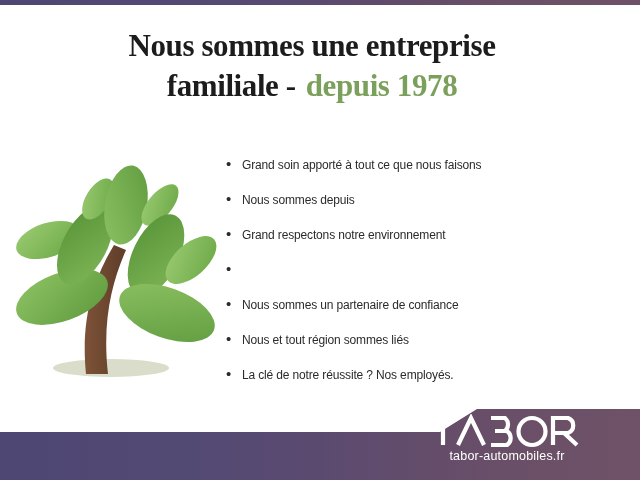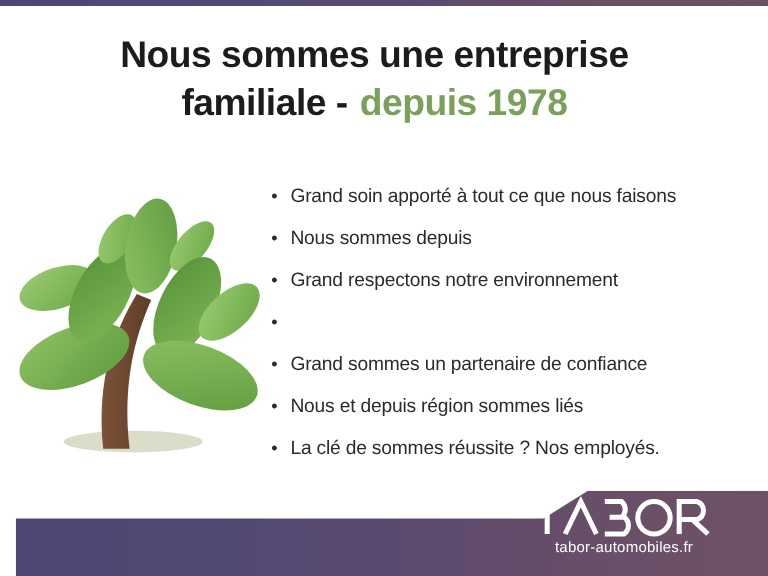--- a/index.html
+++ b/index.html
@@ -34,20 +34,21 @@
   .headline {
     position: absolute;
     left: 0; top: 26px;
     width: 624px;
     text-align: center;
     font-size: 31px;
     font-weight: bold;
     line-height: 40px;
     letter-spacing: -0.4px;
     color: #1c1c1c;
+    font-family: Liberation Serif, serif;
   }
   .headline .line { display: block; white-space: nowrap; }
   .headline .hl-green { color: #7ba05b; text-align: right; }
   .headline .gap { display: inline-block; width: 10px; }
 
   
   .tree {
     position: absolute;
     left: 8px;
     top: 150px;
@@ -71,34 +72,33 @@
   }
   .bullet-dot {
     width: 16px;
     flex: 0 0 16px;
     color: #2b2b2b;
     font-size: 15px;
     line-height: 35px;
   }
   .bullet-text {
     color: #2b2b2b;
-    font-size: 16px;
+    font-size: 12px;
     line-height: 35px;
     white-space: nowrap;
     letter-spacing: -0.15px;
   }
 
   
   .footer {
     position: absolute;
     left: 0;
     bottom: 0;
     width: 616px;
     height: 80px;
-    margin-left: 13px;
   }
   .footer-shape {
     position: absolute;
     left: 0; top: 0;
     width: 640px; height: 80px;
     background: linear-gradient(to right, #4e4673 0%, #534a74 30%, #5b4a70 50%, #684e68 75%, #6f5267 100%);
     -webkit-clip-path: polygon(0 32px, 440px 32px, 477px 9px, 640px 9px, 640px 80px, 0 80px);
     clip-path: polygon(0 32px, 440px 32px, 477px 9px, 640px 9px, 640px 80px, 0 80px);
   }
   .logo {
@@ -187,29 +187,29 @@
     </div>
     <div class="bullet-row">
       <span class="bullet-dot">•</span>
       <span class="bullet-text">Grand respectons notre environnement</span>
     </div>
     <div class="bullet-row">
       <span class="bullet-dot">•</span>
     </div>
     <div class="bullet-row">
       <span class="bullet-dot">•</span>
-      <span class="bullet-text">Grand sommes un partenaire de confiance</span>
-    </div>
-    <div class="bullet-row">
-      <span class="bullet-dot">•</span>
-      <span class="bullet-text">Nous et depuis région sommes liés</span>
-    </div>
-    <div class="bullet-row">
-      <span class="bullet-dot">•</span>
-      <span class="bullet-text">La clé de sommes réussite ? Nos employés.</span>
+      <span class="bullet-text">Nous sommes un partenaire de confiance</span>
+    </div>
+    <div class="bullet-row">
+      <span class="bullet-dot">•</span>
+      <span class="bullet-text">Nous et tout région sommes liés</span>
+    </div>
+    <div class="bullet-row">
+      <span class="bullet-dot">•</span>
+      <span class="bullet-text">La clé de notre réussite ? Nos employés.</span>
     </div>
   </div>
 
   <div class="footer">
     <div class="footer-shape"></div>
     <div class="logo">
       <span class="logo-mark">
         <svg viewBox="0 0 160 34" xmlns="http://www.w3.org/2000/svg">
           <g fill="none" stroke="#ffffff" stroke-width="4.2">
 

